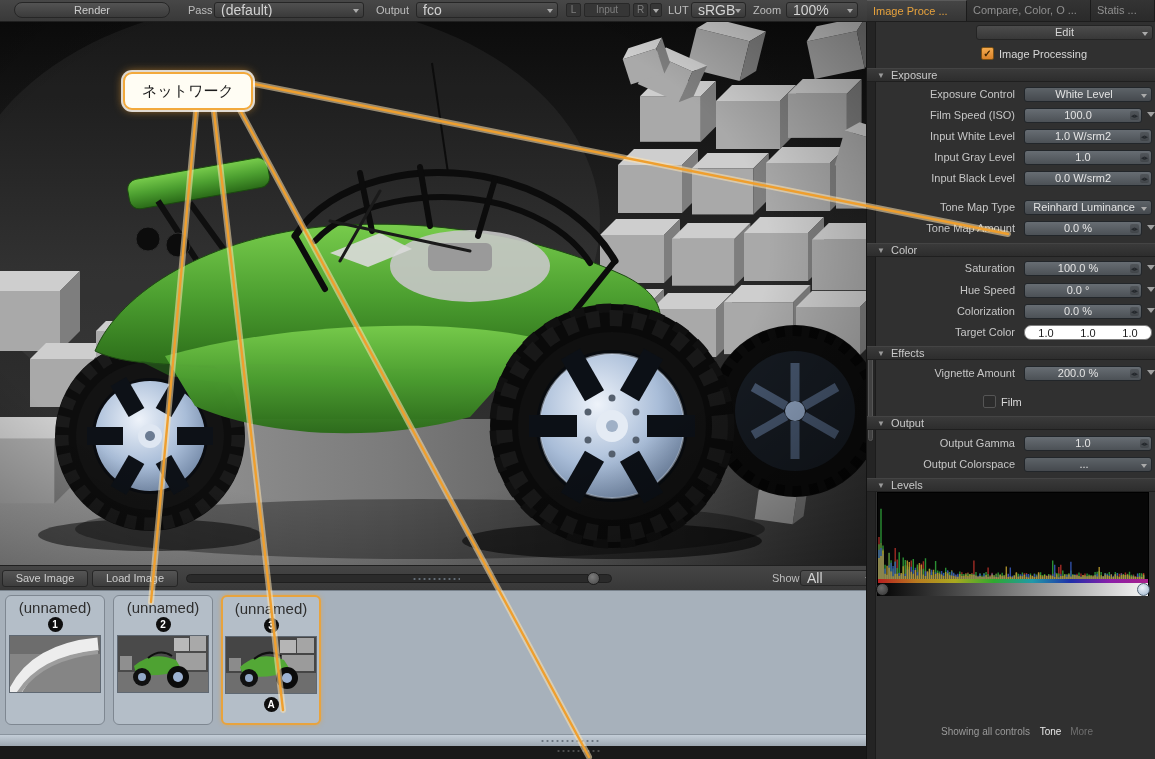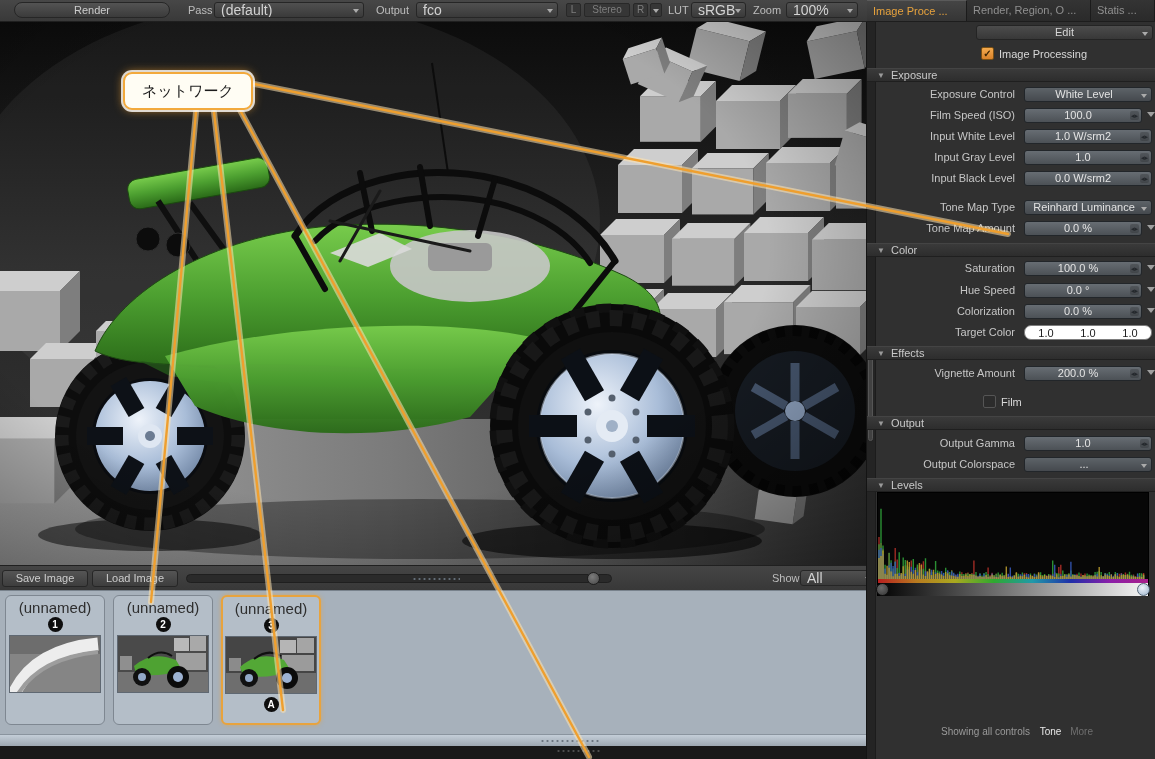--- a/index.html
+++ b/index.html
@@ -133,40 +133,40 @@
     <div class="dd" style="left:214px;width:150px">
       <span>(default)</span>
       <span class="darr"></span>
     </div>
     <span class="tlabel" style="left:376px">Output</span>
     <div class="dd" style="left:416px;width:142px">
       <span>fco_</span>
       <span class="darr"></span>
     </div>
     <div class="sbtn" style="left:566px;width:15px">L</div>
-    <div class="sbtn" style="left:584px;width:46px">Stereo</div>
+    <div class="sbtn" style="left:584px;width:46px">Input</div>
     <div class="sbtn" style="left:633px;width:15px">R</div>
     <div class="sbtn" style="left:650px;width:12px">
       <span class="darr" style="right:2px;top:5px"></span>
     </div>
     <span class="tlabel" style="left:668px">LUT</span>
     <div class="dd" style="left:691px;width:55px">
       <span>sRGB</span>
       <span class="darr"></span>
     </div>
     <span class="tlabel" style="left:753px">Zoom</span>
     <div class="dd" style="left:786px;width:72px">
       <span>100%</span>
       <span class="darr"></span>
     </div>
   </div>
 
   <div class="tabs">
     <div class="tab active" style="width:100px">Image Proce ...</div>
-    <div class="tab" style="width:124px">Render, Region, O ...</div>
+    <div class="tab" style="width:124px">Compare, Color, O ...</div>
     <div class="tab" style="width:64px">Statis ...</div>
   </div>
 
   <div class="viewport">
     <svg viewBox="0 0 866 544" preserveAspectRatio="none">
       <defs>
         <linearGradient id="skyg" x1="0" y1="0" x2="0" y2="1">
           <stop offset="0" stop-color="#0c0c0c"></stop>
             <stop offset="0.45" stop-color="#262626"></stop>
             <stop offset="0.85" stop-color="#333333"></stop>

